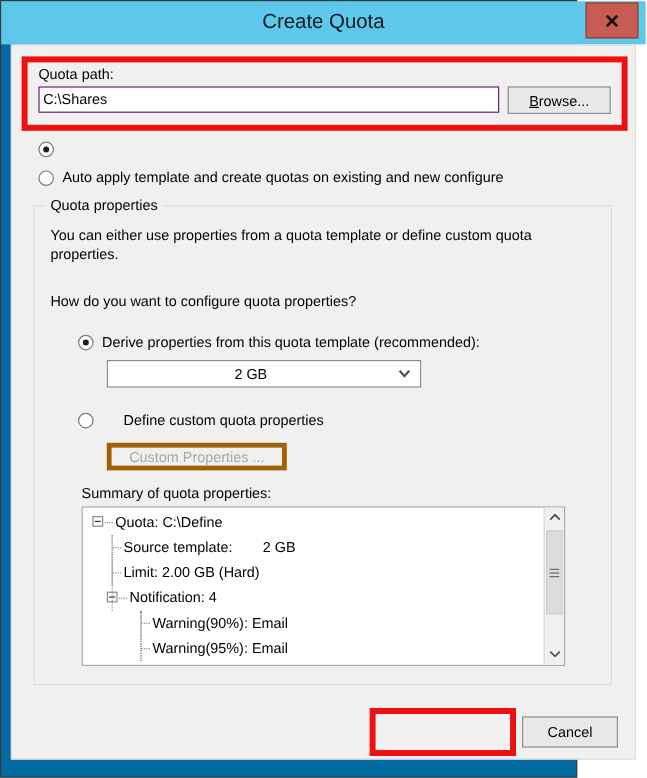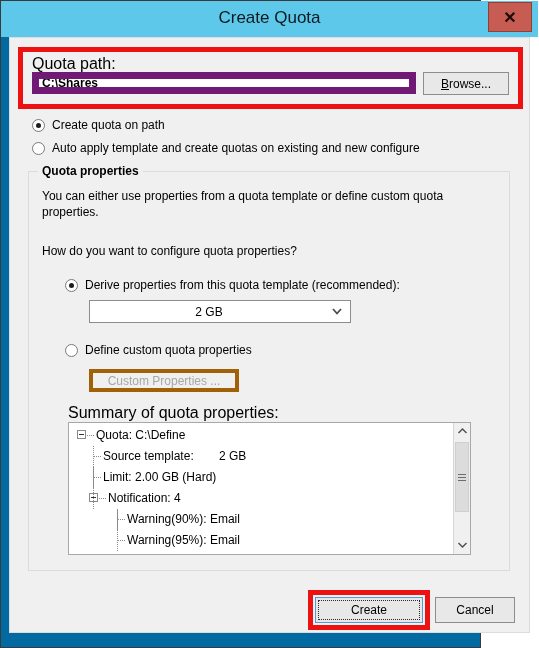--- a/index.html
+++ b/index.html
@@ -78,38 +78,37 @@
     box-sizing: border-box;
     pointer-events: none;
     z-index: 40;
   }
   #redbox-path  { left: 8px;  top: 9px;   width: 505px; height: 62px; }
   #redbox-create{ left: 298px; top: 552px; width: 122px; height: 40px; }
 
   
   .label {
     position: absolute;
-    font-size: 16px;
+    font-size: 12px;
     color: #000;
     white-space: nowrap;
   }
   #path-label { left: 22px; top: 17px; }
   #path-input {
     position: absolute;
     left: 22px; top: 34px;
     width: 384px; height: 22px;
     box-sizing: border-box;
     background: #ffffff;
-    border: 7px solid #701a75;
+    border: 1px solid #701a75;
     font-family: "Liberation Sans", sans-serif;
     font-size: 12px;
     color: #000;
     padding: 3px 3px;
     outline: none;
-    font-weight: bold;
   }
   #browse-button {
     position: absolute;
     left: 413px; top: 34px;
     width: 86px; height: 23px;
     box-sizing: border-box;
     background: #e8e8e8;
     border: 1px solid #8d8d8d;
     font-family: Liberation Sans, sans-serif;
     font-size: 12px;
@@ -157,34 +156,33 @@
     border: 1px solid #dcdcdc;
   }
   #groupbox-title {
     position: absolute;
     left: 28px; top: 126px;
     background: #f0f0f0;
     padding: 0 4px;
     font-size: 12px;
     color: #000;
     z-index: 5;
-    font-weight: bold;
   }
 
   .body-text {
     position: absolute;
     font-size: 12px;
     color: #000;
     line-height: 16px;
   }
   #desc-text { left: 32px; top: 150px; width: 440px; }
   #question-text { left: 32px; top: 205px; }
 
   #radio-derive { left: 55px; top: 240px; }
-  #radio-define { left: 55px; top: 305px; }
+  #radio-define { left: 55px; top: 305px; gap: 18px; }
 
   #template-select {
     position: absolute;
     left: 79px; top: 262px;
     width: 262px; height: 23px;
     box-sizing: border-box;
     background: #ffffff;
     border: 1px solid #8d8d8d;
     font-size: 12px;
     color: #000;
@@ -382,21 +380,20 @@
   <div id="client">
 
     <div class="redbox" id="redbox-path"></div>
 
     <div class="label" id="path-label">Quota path:</div>
     <input id="path-input" type="text" value="C:\Shares" style="">
     <button id="browse-button"><span class="u">B</span>rowse...</button>
 
     <div class="radio-row" id="radio-create-on-path">
       <span class="radio checked"></span>
-      <span class="txt">Create quota on path</span>
     </div>
     <div class="radio-row" id="radio-auto-apply">
       <span class="radio"></span>
       <span class="txt">Auto apply template and create quotas on existing and new configure</span>
     </div>
 
     <div id="groupbox"></div>
     <div id="groupbox-title">Quota properties</div>
 
     <div class="body-text" id="desc-text">You can either use properties from a quota template or define custom quota properties.</div>
@@ -478,20 +475,16 @@
         <div class="sb-arrow" id="sb-down">
           <svg width="9" height="6" viewBox="0 0 9 6">
               <path d="M0.5 1 L4.5 5 L8.5 1" fill="none" stroke="#4d4d4d" stroke-width="1.4"></path>
             </svg>
         </div>
       </div>
     </div>
 
     <div class="redbox" id="redbox-create"></div>
 
-    <button id="create-button">
-      <span class="focusring"></span>
-      <span class="cap">Create</span>
-    </button>
     <button id="cancel-button">Cancel</button>
 
   </div>
 </div>
 
 </body></html>

